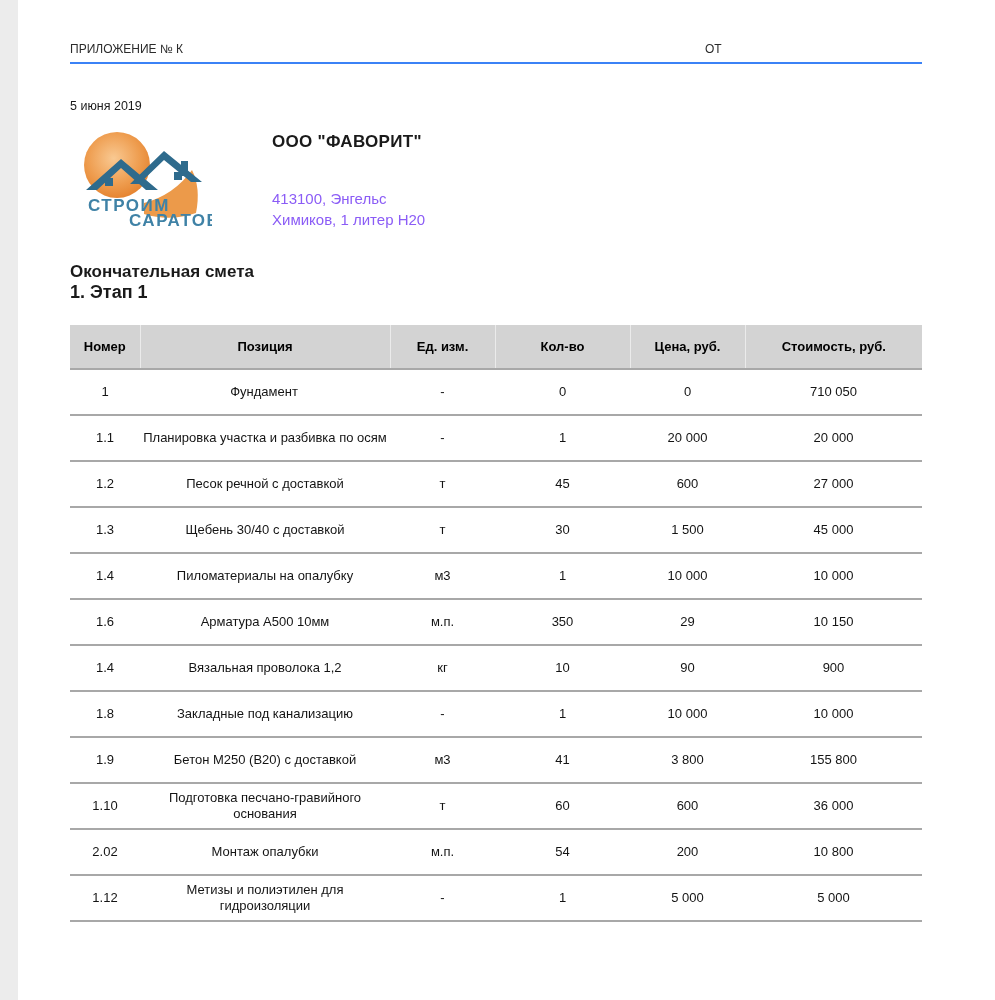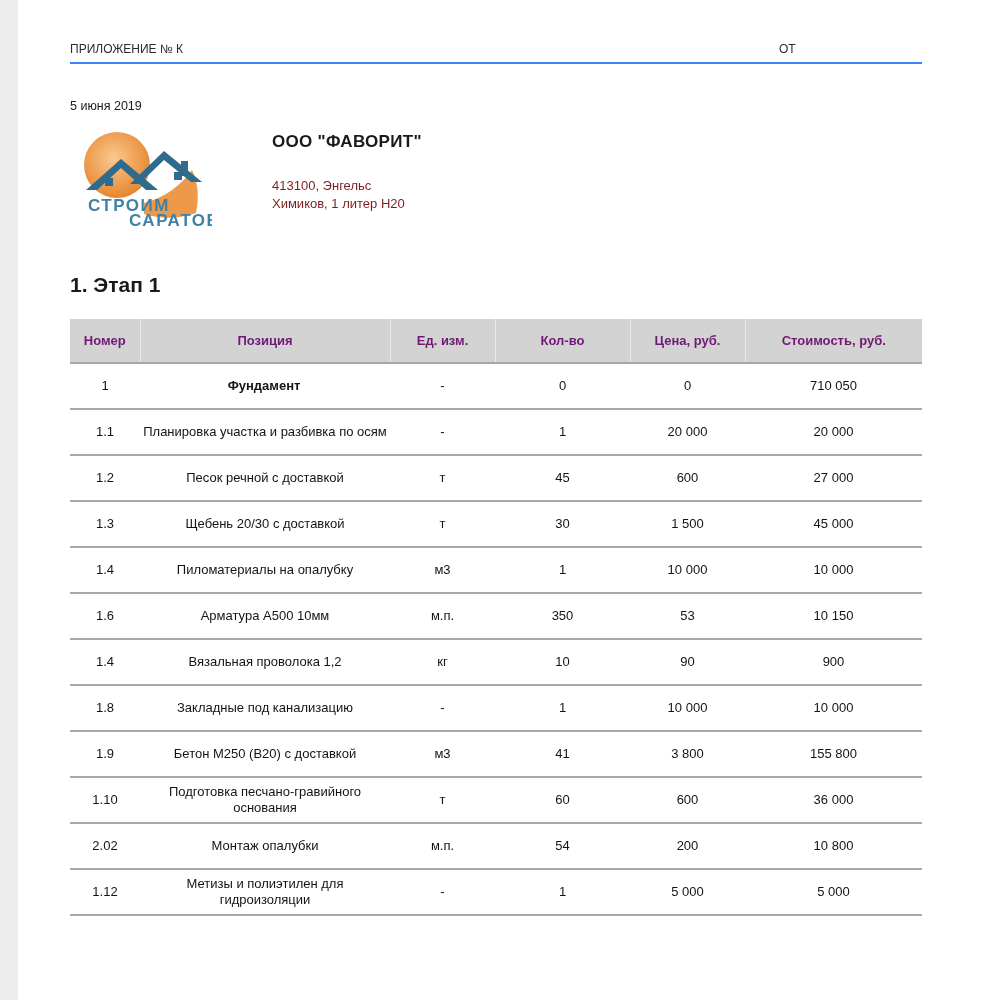--- a/index.html
+++ b/index.html
@@ -29,95 +29,94 @@
   .form-line {
     margin-top: 42px;
     padding-bottom: 5px;
     border-bottom: 2px solid #3b82f6;
     font-size: 12px;
     color: #2b2b2b;
     position: relative;
     height: 15px;
   }
   .form-line .lbl-k  { position: absolute; left: 106px; top: 0; }
-  .form-line .lbl-ot { position: absolute; left: 709px; top: 0; }
+  .form-line .lbl-ot { position: absolute; left: 635px; top: 0; }
   .doc-date {
     margin-top: 35px;
     font-size: 12.5px;
     color: #1a1a1a;
   }
   
   .company-row {
     display: flex;
     margin-top: 13px;
     height: 102px;
   }
   .logo-box { margin-left: 8px; width: 134px; }
   .company-block { margin-left: 60px; }
   .company-name {
     margin-top: 6px;
     font-size: 17px;
     font-weight: bold;
     letter-spacing: 0.3px;
   }
   .company-addr {
-    margin-top: 25px;
-    font-size: 13px;
+    margin-top: 36px;
+    font-size: 15px;
     line-height: 1.42;
-    color: #7f1d1d;
+    color: #8b5cf6;
   }
   
   .title-main {
     margin-top: 34px;
     font-size: 17px;
     font-weight: bold;
   }
   .title-object {
     margin-top: 12px;
     font-size: 17px;
     font-weight: bold;
   }
   .stage-title {
-    margin-top: 45px;
-    font-size: 21px;
+    font-size: 18px;
     font-weight: bold;
   }
   
   table.est {
     margin-top: 22px;
     border-collapse: collapse;
     width: 852px;
     table-layout: fixed;
     font-size: 13px;
   }
   table.est thead th {
     background: #d3d3d3;
     font-weight: bold;
     font-size: 13px;
     padding: 14px 8px;
     text-align: center;
-    color: #701a75;
+    color: #000000;
   }
   table.est thead th + th { border-left: 1px solid rgba(255,255,255,0.55); }
   table.est tbody tr {
     height: 46px;
     border-bottom: 2px solid #a8a8a8;
   }
   table.est tbody tr:first-child { border-top: 2px solid #a8a8a8; }
   table.est td {
     vertical-align: middle;
     text-align: center;
     padding: 4px 2px;
     line-height: 1.25;
     color: #141414;
   }
   td.c-num { text-align: right; padding-right: 7px; }
   td.c-pos { text-align: left; padding-left: 18px; padding-right: 22px; }
   tr.parent td.c-num { text-align: center; padding-right: 2px; }
-  tr.parent td.c-pos { font-weight: bold; padding-left: 0; }
+  tr.parent td.c-pos { font-weight: normal; padding-left: 0; }
   
   col.w-num  { width: 70px; }
   col.w-pos  { width: 250px; }
   col.w-unit { width: 105px; }
   col.w-qty  { width: 135px; }
   col.w-price{ width: 115px; }
   col.w-cost { width: 177px; }
 </style>
 </head>
 <body>
@@ -163,20 +162,21 @@
     </div>
     <div class="company-block">
       <div class="company-name">ООО "ФАВОРИТ"</div>
       <div class="company-addr">
         <div>413100, Энгельс</div>
         <div>Химиков, 1 литер Н20</div>
       </div>
     </div>
   </div>
 
+  <div class="title-main">Окончательная смета</div>
 
   <div class="stage-title">1. Этап 1</div>
 
   <table class="est">
     <colgroup>
       <col class="w-num">
         <col class="w-pos">
         <col class="w-unit">
       <col class="w-qty">
         <col class="w-price">
@@ -212,40 +212,40 @@
         <tr>
     <td class="c-num">1.2</td>
     <td class="c-pos">Песок речной с доставкой</td>
     <td class="c-unit">т</td>
     <td class="c-qty">45</td>
     <td class="c-price">600</td>
     <td class="c-cost">27 000</td>
   </tr>
         <tr>
     <td class="c-num">1.3</td>
-    <td class="c-pos">Щебень 20/30 с доставкой</td>
+    <td class="c-pos">Щебень 30/40 с доставкой</td>
     <td class="c-unit">т</td>
     <td class="c-qty">30</td>
     <td class="c-price">1 500</td>
     <td class="c-cost">45 000</td>
   </tr>
         <tr>
     <td class="c-num">1.4</td>
     <td class="c-pos">Пиломатериалы на опалубку</td>
     <td class="c-unit">м3</td>
     <td class="c-qty">1</td>
     <td class="c-price">10 000</td>
     <td class="c-cost">10 000</td>
   </tr>
         <tr>
     <td class="c-num">1.6</td>
     <td class="c-pos">Арматура А500 10мм</td>
     <td class="c-unit">м.п.</td>
     <td class="c-qty">350</td>
-    <td class="c-price">53</td>
+    <td class="c-price">29</td>
     <td class="c-cost">10 150</td>
   </tr>
         <tr>
     <td class="c-num">1.4</td>
     <td class="c-pos">Вязальная проволока 1,2</td>
     <td class="c-unit">кг</td>
     <td class="c-qty">10</td>
     <td class="c-price">90</td>
     <td class="c-cost">900</td>
   </tr>

